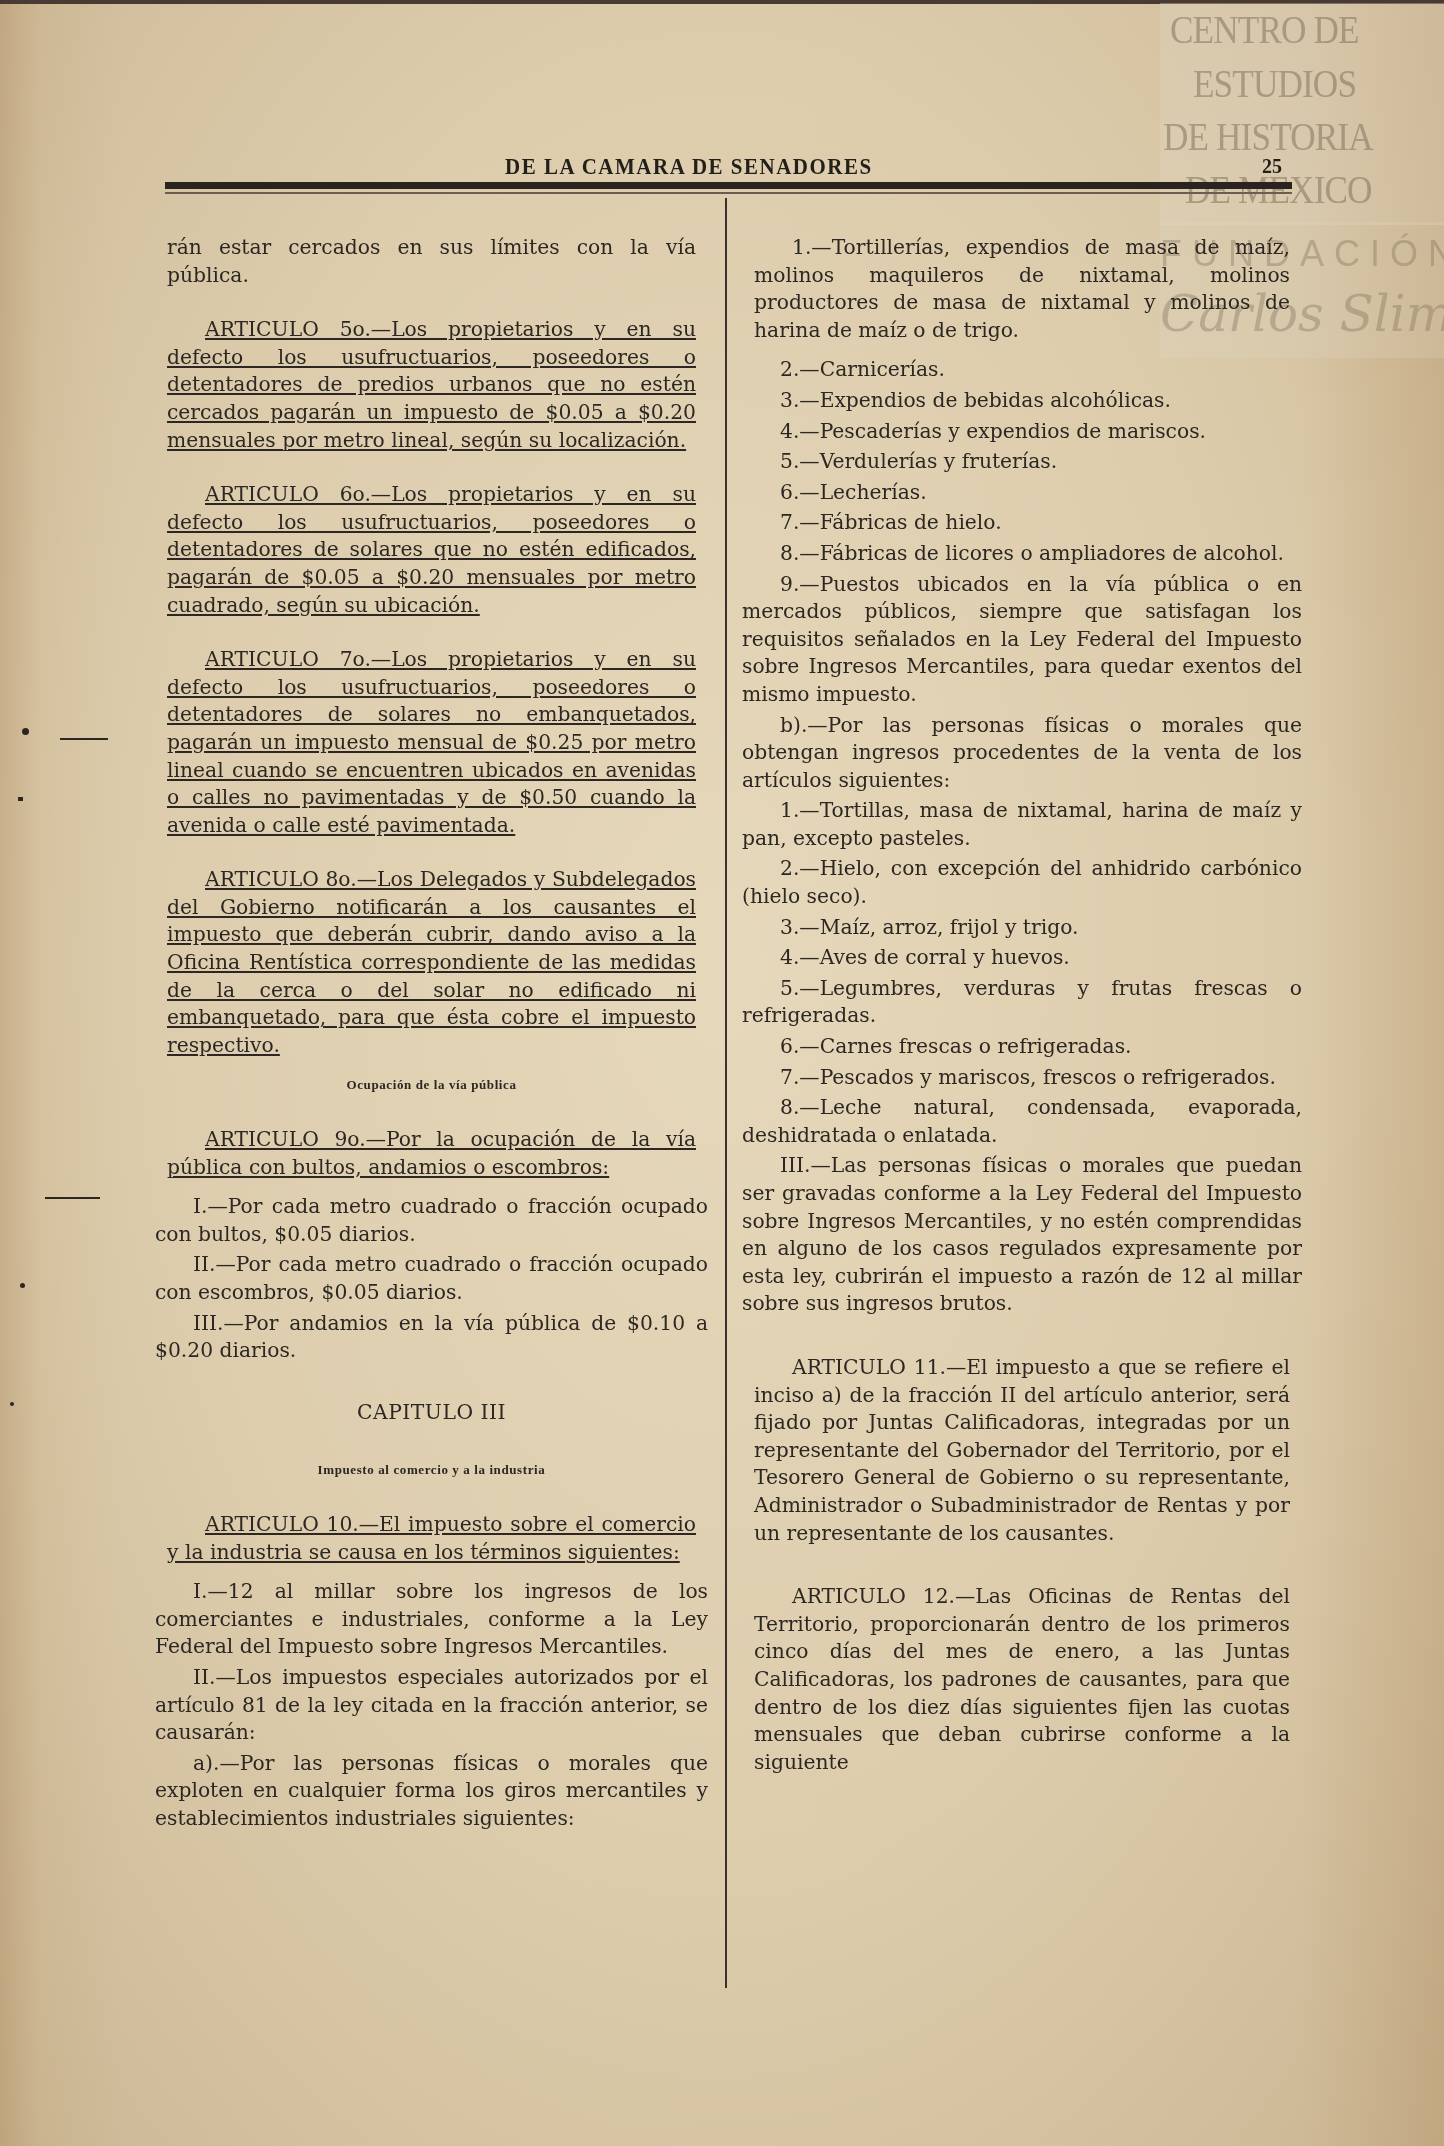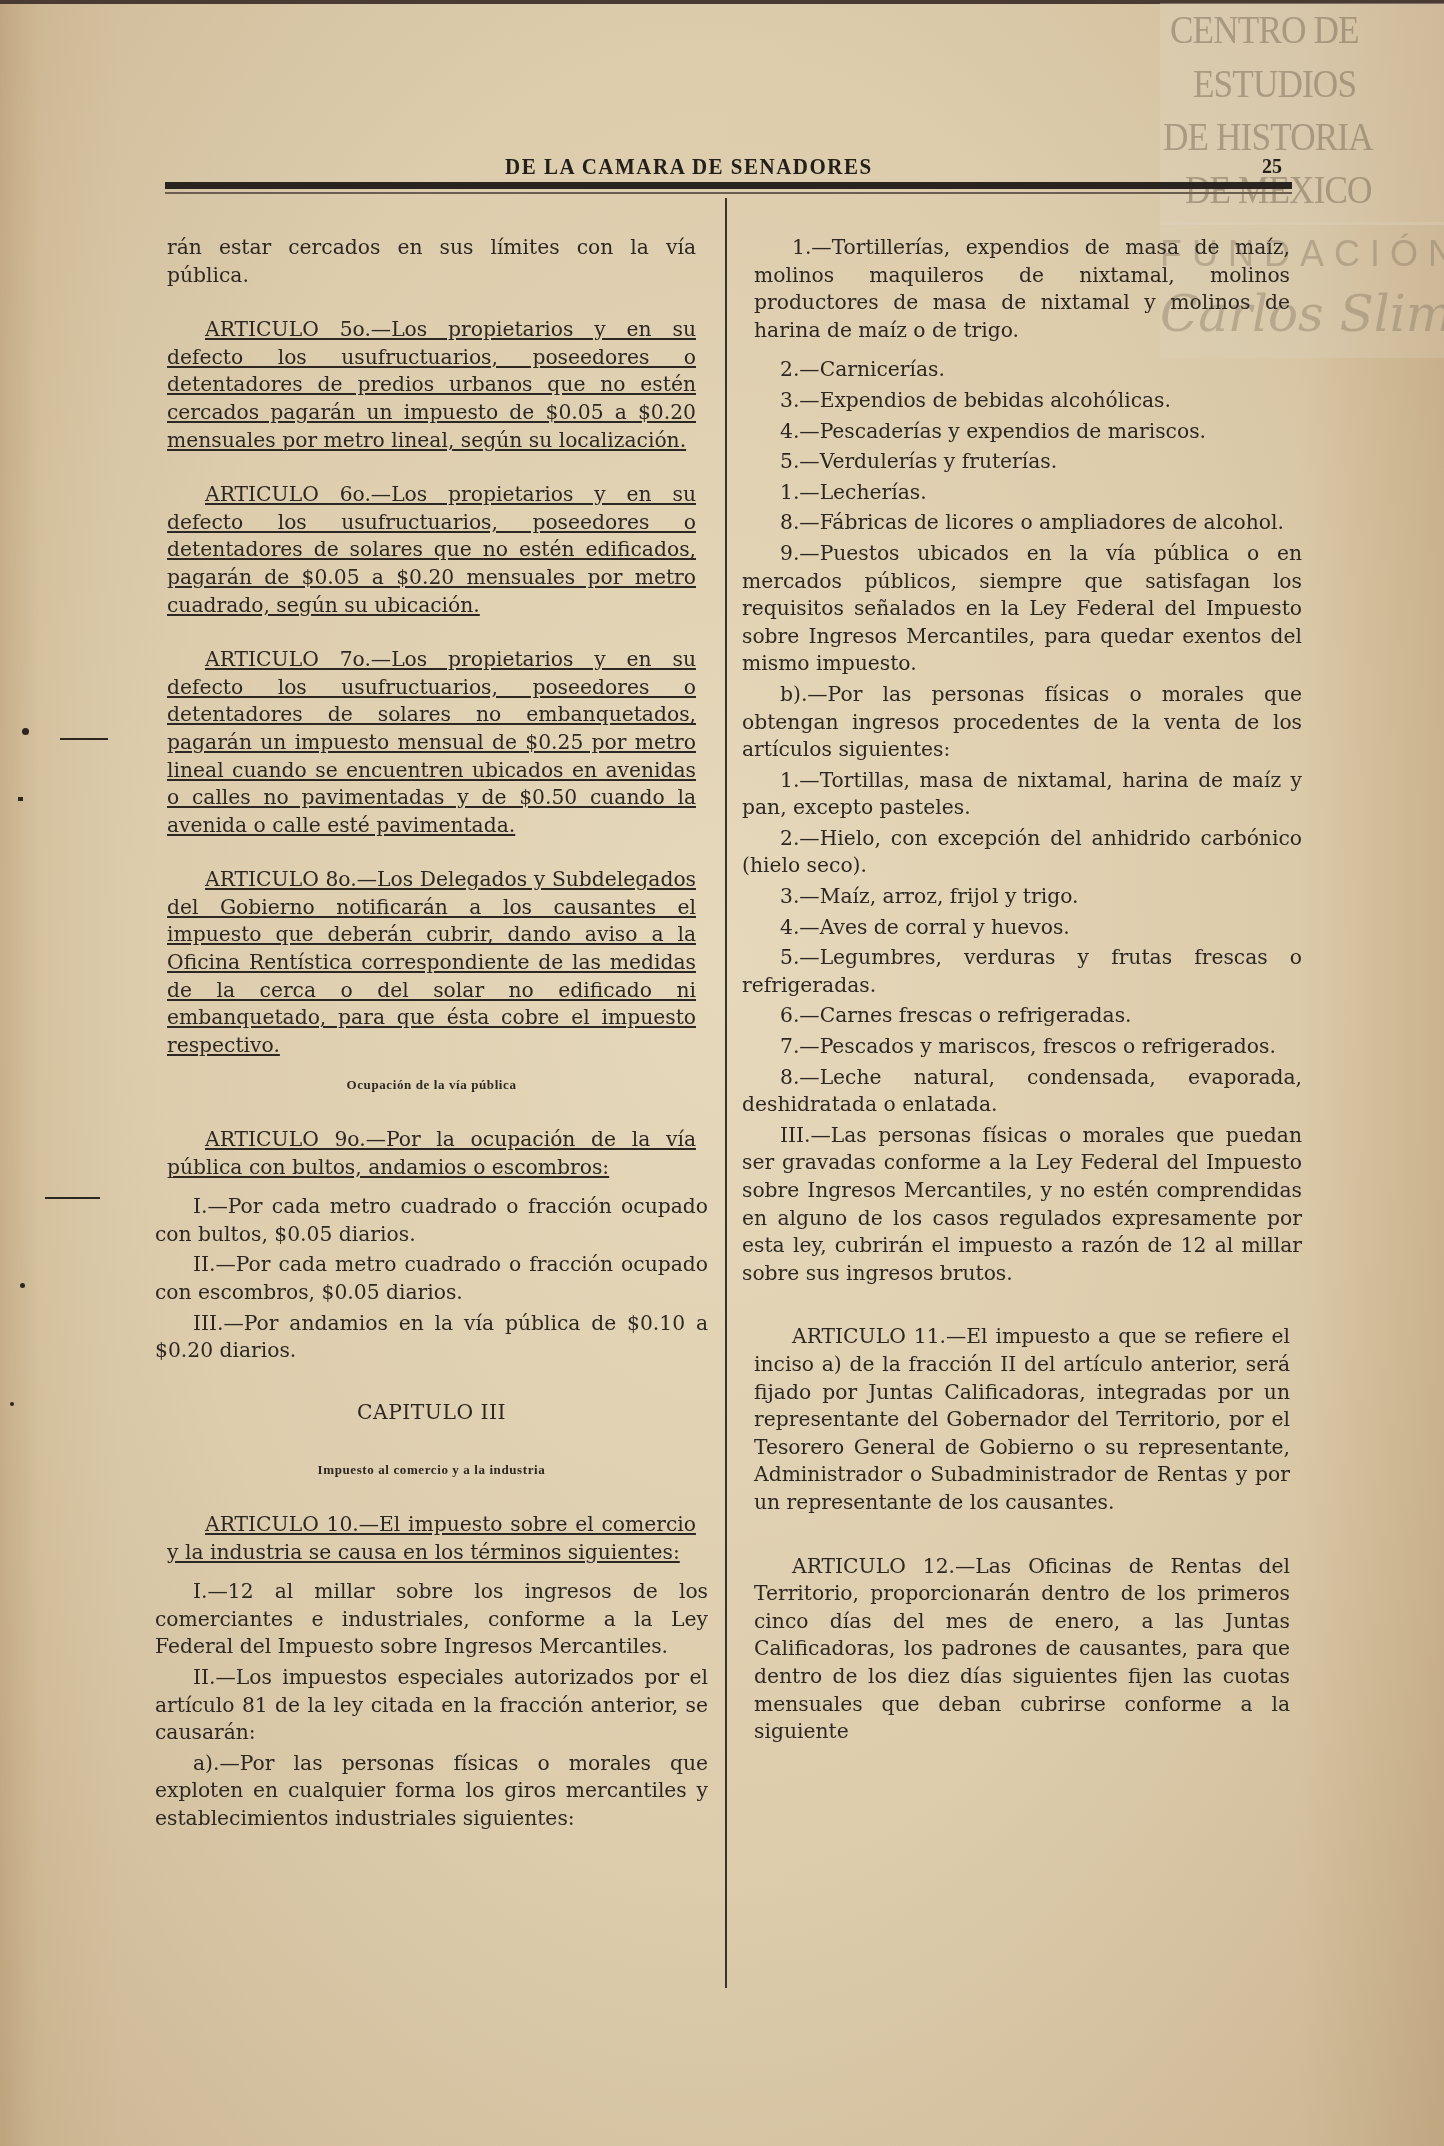--- a/index.html
+++ b/index.html
@@ -132,21 +132,22 @@
   <p class="indent item">II.—Los impuestos especiales autorizados por el artículo 81 de la ley citada en la fracción anterior, se causarán:</p>
   <p class="indent item">a).—Por las personas físicas o morales que exploten en cualquier forma los giros mercantiles y establecimientos industriales siguientes:</p>
 </div>
 
 <div class="col col-right">
   <p class="indent">1.—Tortillerías, expendios de masa de maíz, molinos maquileros de nixtamal, molinos productores de masa de nixtamal y molinos de harina de maíz o de trigo.</p>
   <p class="indent item">2.—Carnicerías.</p>
   <p class="indent item">3.—Expendios de bebidas alcohólicas.</p>
   <p class="indent item">4.—Pescaderías y expendios de mariscos.</p>
   <p class="indent item">5.—Verdulerías y fruterías.</p>
-  <p class="indent item">1.—Lecherías.</p>
+  <p class="indent item">6.—Lecherías.</p>
+  <p class="indent item">7.—Fábricas de hielo.</p>
   <p class="indent item">8.—Fábricas de licores o ampliadores de alcohol.</p>
   <p class="indent item">9.—Puestos ubicados en la vía pública o en mercados públicos, siempre que satisfagan los requisitos señalados en la Ley Federal del Impuesto sobre Ingresos Mercantiles, para quedar exentos del mismo impuesto.</p>
   <p class="indent item">b).—Por las personas físicas o morales que obtengan ingresos procedentes de la venta de los artículos siguientes:</p>
   <p class="indent item">1.—Tortillas, masa de nixtamal, harina de maíz y pan, excepto pasteles.</p>
   <p class="indent item">2.—Hielo, con excepción del anhidrido carbónico (hielo seco).</p>
   <p class="indent item">3.—Maíz, arroz, frijol y trigo.</p>
   <p class="indent item">4.—Aves de corral y huevos.</p>
   <p class="indent item">5.—Legumbres, verduras y frutas frescas o refrigeradas.</p>
   <p class="indent item">6.—Carnes frescas o refrigeradas.</p>
   <p class="indent item">7.—Pescados y mariscos, frescos o refrigerados.</p>

